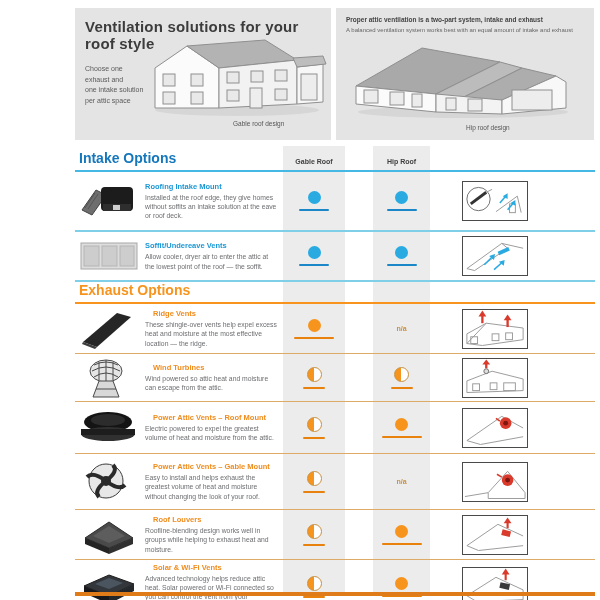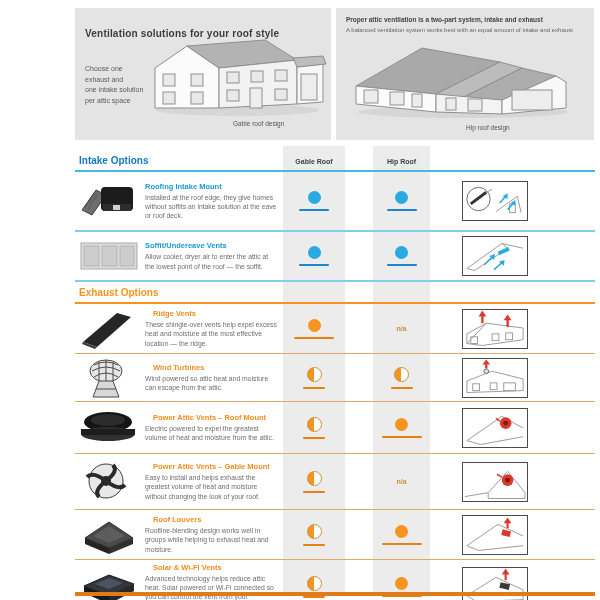--- a/index.html
+++ b/index.html
@@ -3,22 +3,22 @@
 <meta charset="utf-8">
 <style>
   html,body{margin:0;padding:0;background:#fff;}
   .page{position:relative;width:600px;height:600px;background:#fff;overflow:hidden;
         font-family:"Liberation Sans", sans-serif;color:#4a4a4a;}
 
   
   .panel{position:absolute;top:8px;height:132px;background:#e4e4e4;}
   .panel-left{left:75px;width:256px;}
   .panel-right{left:336px;width:258px;}
-  .main-title{position:absolute;left:10px;top:20px;width:240px;
-              font-size:10px;font-weight:bold;color:#3c3c3c;letter-spacing:.2px;}
+  .main-title{position:absolute;left:10px;top:10px;width:240px;
+              font-size:15px;font-weight:bold;color:#3c3c3c;letter-spacing:.2px;}
   .left-note{position:absolute;left:10px;top:56px;width:86px;font-size:7px;line-height:1.5;
              color:#5a5a5a;white-space:pre-line;}
   .right-note-1{position:absolute;left:10px;top:8px;width:240px;font-size:6.5px;font-weight:bold;color:#444;}
   .right-note-2{position:absolute;left:10px;top:19px;width:240px;font-size:6px;color:#666;}
   .house-svg{position:absolute;}
   .house-gable{left:72px;top:26px;width:180px;height:84px;}
   .house-hip{left:14px;top:30px;width:226px;height:82px;}
   .roof-caption{position:absolute;font-size:6.5px;color:#555;}
   .cap-gable{left:158px;top:112px;}
   .cap-hip{left:130px;top:116px;}
@@ -27,21 +27,21 @@
   .table{position:absolute;left:75px;top:146px;width:520px;height:450px;}
   .band{position:absolute;top:0;bottom:4px;background:#ececec;z-index:0;}
   .band-gable{left:208px;width:62px;}
   .band-hip{left:298px;width:57px;}
   #table-body{position:relative;z-index:1;}
 
   .sec-row{display:grid;grid-template-columns:68px 140px 62px 28px 57px 32px 66px 1fr;
            align-items:end;}
   .sec-row.acc-blue{height:24px;border-bottom:2px solid #45b8e4;}
   .sec-row.acc-orange{height:20px;border-bottom:2px solid #f7941e;}
-  .sec-label{grid-column:1 / span 2;font-size:10px;font-weight:bold;padding:0 0 4px 4px;}
+  .sec-label{grid-column:1 / span 2;font-size:14px;font-weight:bold;padding:0 0 4px 4px;}
   .acc-blue .sec-label{color:#1577bc;}
   .acc-orange .sec-label{color:#f7941e;}
   .col-head{font-size:7px;font-weight:bold;color:#3f3f3f;text-align:center;padding-bottom:5px;}
   .col-head.gable{grid-column:3;}
   .col-head.hip{grid-column:5;}
 
   .row{display:grid;grid-template-columns:68px 140px 62px 28px 57px 32px 66px 1fr;
        align-items:center;}
   .row.acc-blue{border-bottom:2px solid #7fcfe9;}
   .row.acc-orange{border-bottom:1.5px solid #ddab66;}

